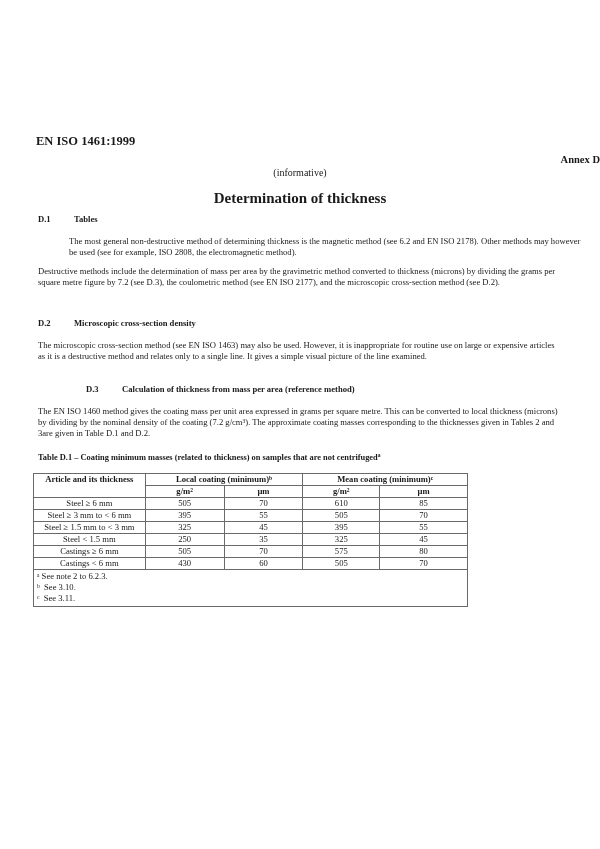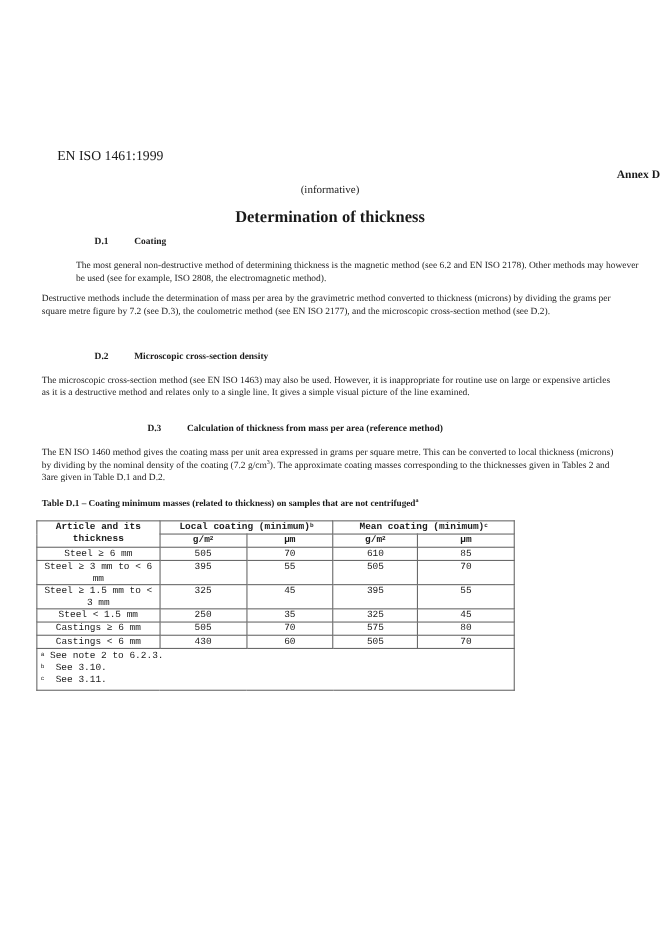--- a/index.html
+++ b/index.html
@@ -2,34 +2,34 @@
 <html><head>
   <meta charset="utf-8">
   <style>
     html, body { margin: 0; padding: 0; background: #ffffff; }
     body {
       width: 600px; height: 849px; position: relative; overflow: hidden;
       font-family: "Liberation Serif", "DejaVu Serif", serif;
       color: #1a1a1a;
     }
     .abs { position: absolute; }
-    .doc-ref { left: 52px; top: 134px; font-size: 12.5px; }
+    .doc-ref { left: 36px; top: 134px; font-size: 12.5px; font-weight: bold; }
     .annex-title { left: 0; width: 600px; top: 154px; text-align: right; font-weight: bold; font-size: 10.5px; }
     .annex-sub { left: 0; width: 600px; top: 167px; text-align: center; font-size: 10px; }
     .main-title { left: 0; width: 600px; top: 190px; text-align: center; font-weight: bold; font-size: 15px; }
     .sec-head { left: 38px; font-weight: bold; font-size: 8.6px; }
-    .sec-head .num { display: inline-block; width: 36px; margin-left: 48px; }
+    .sec-head .num { display: inline-block; width: 36px; }
     .para { left: 38px; width: 520px; font-size: 8.6px; line-height: 11.2px; }
     .table-caption { left: 38px; top: 453px; font-weight: bold; font-size: 8.4px; }
     sup { font-size: 5.5px; vertical-align: top; position: relative; top: -1px; }
 
     table.coat {
       position: absolute; left: 33px; top: 473px; width: 435px;
       border-collapse: collapse; font-size: 8.6px;
-      font-family: Liberation Mono, monospace;
+      font-family: Liberation Serif, serif;
     }
     table.coat td, table.coat th {
       border: 1px solid #6a6a6a; padding: 0 2px; text-align: center;
       line-height: 10.6px; height: 11px; vertical-align: top;
     }
     table.coat th { font-weight: bold; }
     table.coat col.c1 { width: 112px; }
     table.coat col.c2 { width: 79px; }
     table.coat col.c3 { width: 79px; }
     table.coat col.c4 { width: 77px; }
@@ -40,21 +40,21 @@
 </head>
 <body>
 
 <div class="abs doc-ref">EN ISO 1461:1999</div>
 
 <div class="abs annex-title">Annex D</div>
 <div class="abs annex-sub">(informative)</div>
 <div class="abs main-title">Determination of thickness</div>
 
 <div class="abs sec-head" style="top:214px;">
-  <span class="num">D.1</span><span>Coating</span>
+  <span class="num">D.1</span><span>Tables</span>
 </div>
 <div class="abs para" style="top:236px;margin-left:31px;">The most general non-destructive method of determining thickness is the magnetic method (see 6.2 and EN ISO 2178). Other methods may however be used (see for example, ISO 2808, the electromagnetic method).</div>
 <div class="abs para" style="top:266px;">Destructive methods include the determination of mass per area by the gravimetric method converted to thickness (microns) by dividing the grams per square metre figure by 7.2 (see D.3), the coulometric method (see EN ISO 2177), and the microscopic cross-section method (see D.2).</div>
 
 <div class="abs sec-head" style="top:318px;">
   <span class="num">D.2</span><span>Microscopic cross-section density</span>
 </div>
 <div class="abs para" style="top:340px;">The microscopic cross-section method (see EN ISO 1463) may also be used. However, it is inappropriate for routine use on large or expensive articles as it is a destructive method and relates only to a single line. It gives a simple visual picture of the line examined.</div>
 
 <div class="abs sec-head" style="top:384px;padding-left:48px;">

